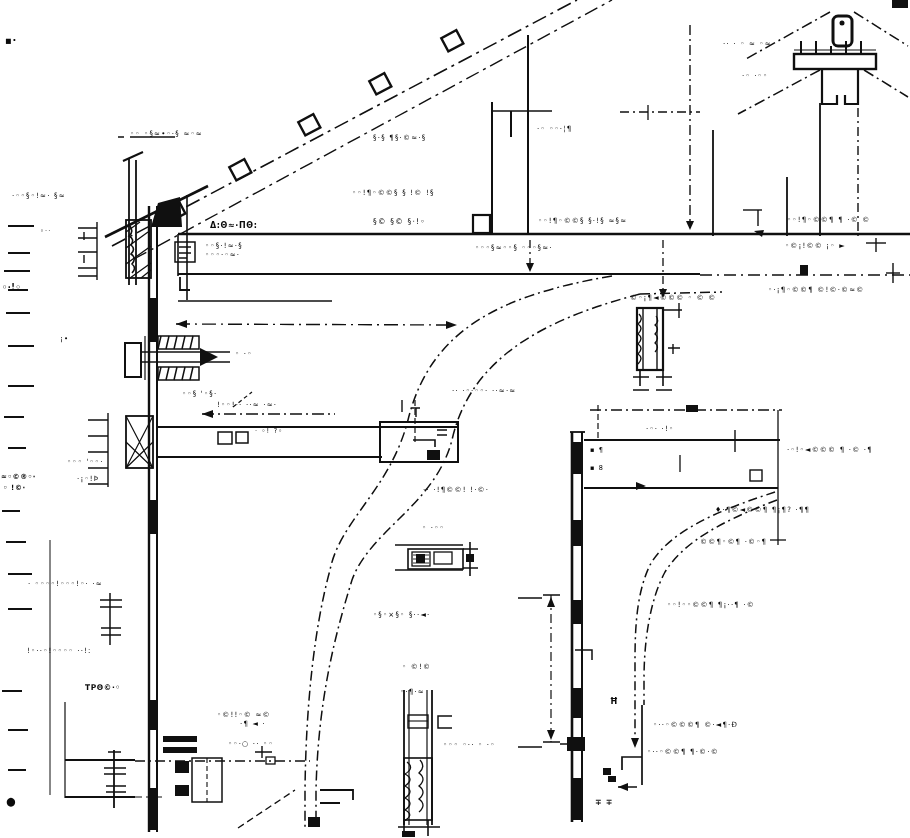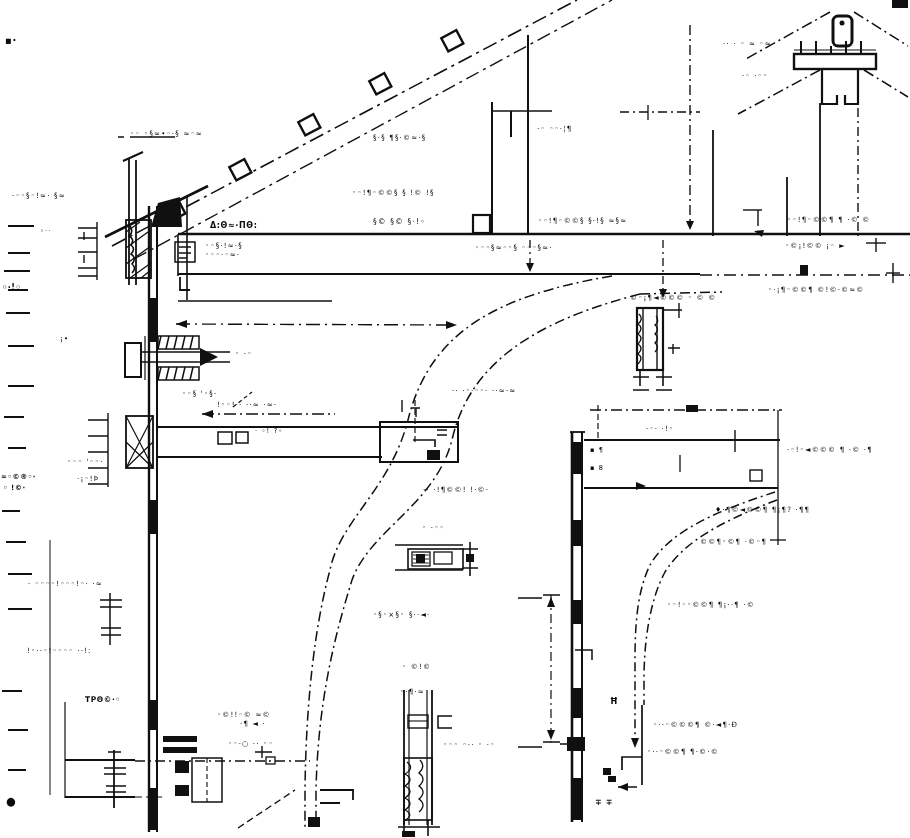--- a/index.html
+++ b/index.html
@@ -297,21 +297,21 @@
       <span class="ann" style="left: 235px; top: 351px; font-size: 7px;">◦ ·◦</span>
       <span class="ann" style="left: 40px; top: 228px; font-size: 6.5px;">◦··</span>
       <span class="ann" style="left: 423px; top: 487px; font-size: 7px;">·· ·!¶©©! !·©·</span>
       <span class="ann" style="left: 422px; top: 525px; font-size: 7px;">◦ ·◦◦</span>
       <span class="ann" style="left: 373px; top: 612px; font-size: 7px;">◦§◦×§◦ §··◄·</span>
       <span class="ann" style="left: 402px; top: 664px; font-size: 7px;">◦ ©!©</span>
       <span class="ann" style="left: 400px; top: 689px; font-size: 7px;">◦·¶·≈</span>
       <span class="ann" style="left: 443px; top: 742px; font-size: 7px;">◦◦◦ ◦·· ◦ ·◦</span>
       <span class="ann" style="left: 28px; top: 581px; font-size: 7px;">· ◦◦◦◦!◦◦◦!◦· ·≈</span>
       <span class="ann" style="left: 27px; top: 648px; font-size: 7px;">!◦··◦!◦◦◦◦ ··!:</span>
-      <span class="ann b" style="left: 85px; top: 684px; font-size: 7.5px; margin-top: 12px;">ΤΡΘ©·◦</span>
+      <span class="ann b" style="left: 85px; top: 684px; font-size: 7.5px;">ΤΡΘ©·◦</span>
       <span class="ann" style="left: 217px; top: 712px; font-size: 7px;">◦©!!◦© ≈©</span>
       <span class="ann" style="left: 240px; top: 721px; font-size: 7px;">·¶ ◄ ·</span>
       <span class="ann" style="left: 228px; top: 741px; font-size: 7px;">◦◦·○ ·· ◦◦</span>
       <span class="ann" style="left: 646px; top: 426px; font-size: 7px;">·◦· ·!◦</span>
       <span class="ann" style="left: 590px; top: 447px; font-size: 6.5px;">▪ ¶</span>
       <span class="ann" style="left: 590px; top: 465px; font-size: 6.5px;">▪ 8</span>
       <span class="ann" style="left: 667px; top: 602px; font-size: 7px;">◦◦!◦◦©©¶ ¶¡··¶ ·©</span>
       <span class="ann" style="left: 700px; top: 539px; font-size: 7px;">©©¶◦©¶ ·©◦¶</span>
       <span class="ann" style="left: 715px; top: 507px; font-size: 7px;">♦·¶©◄©©¶ ¶¡¶? ·¶¶</span>
       <span class="ann" style="left: 787px; top: 447px; font-size: 7px;">·◦!◦◄©©© ¶ ·© ·¶</span>

